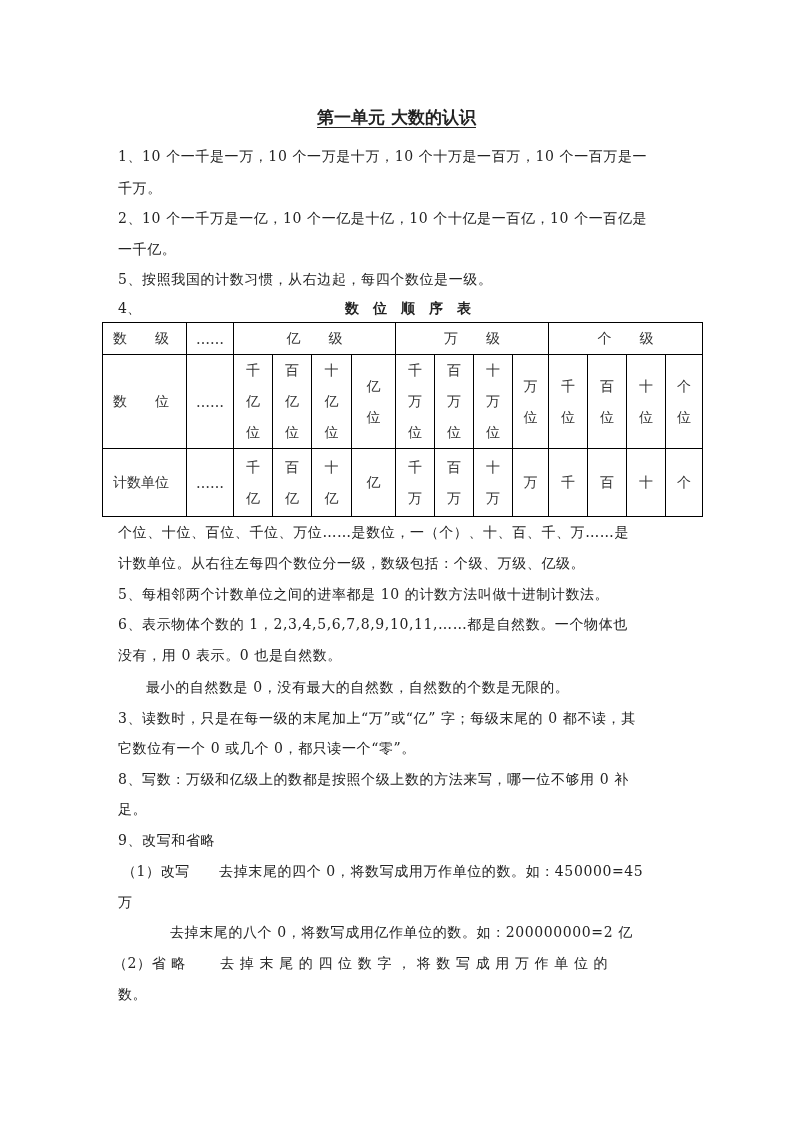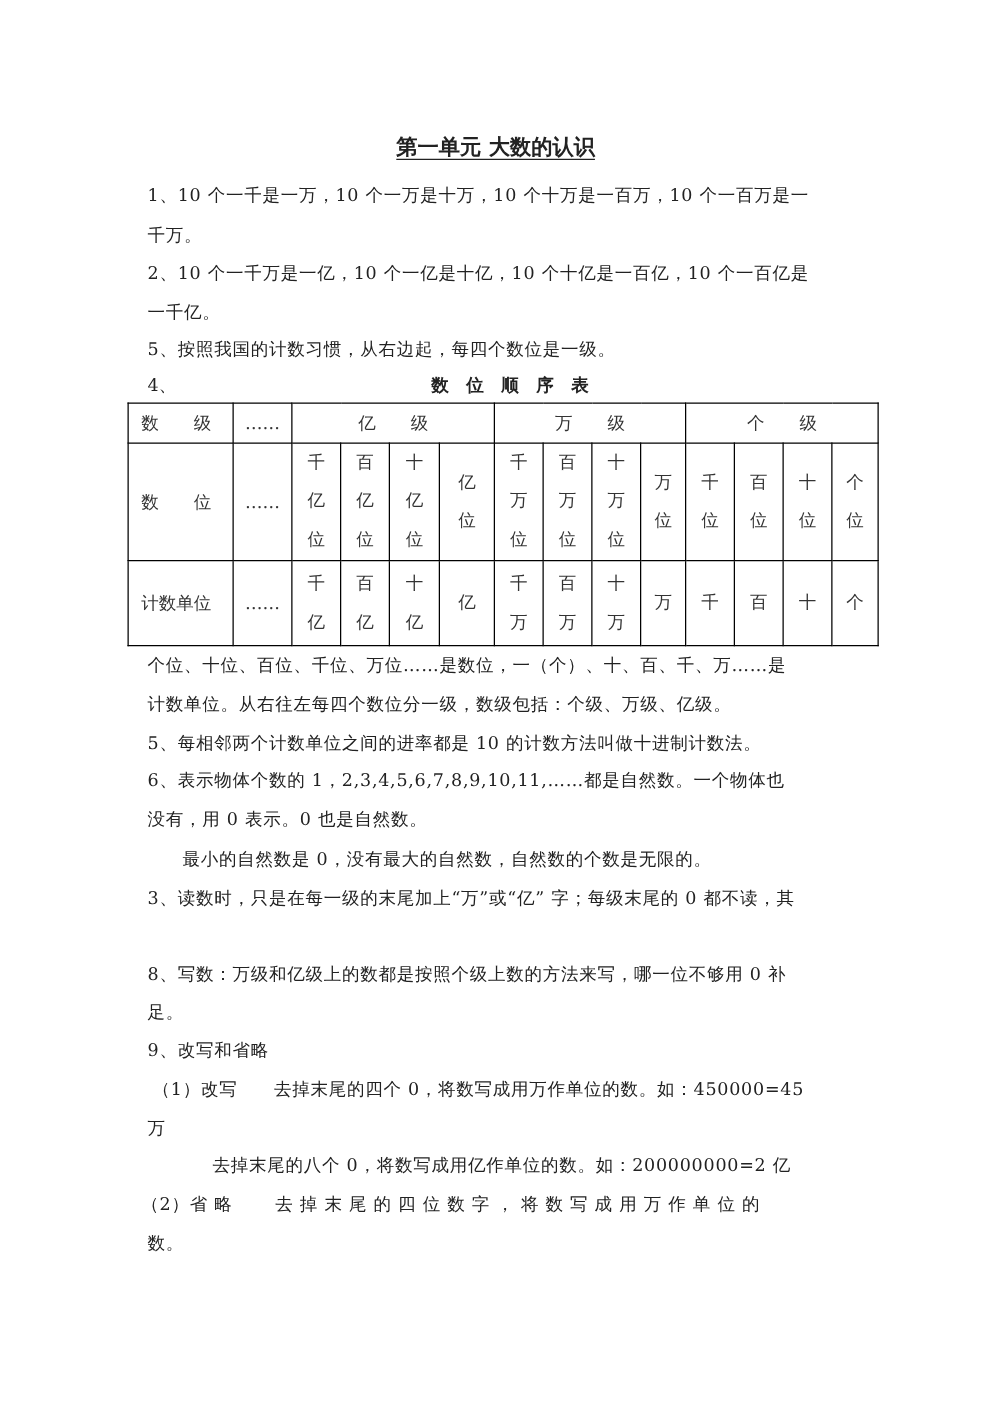--- a/index.html
+++ b/index.html
@@ -152,20 +152,21 @@
   </tbody>
     </table>
 
   <div class="line" style="top:524px">个位、十位、百位、千位、万位……是数位，一（个）、十、百、千、万……是</div>
   <div class="line" style="top:555px">计数单位。从右往左每四个数位分一级，数级包括：个级、万级、亿级。</div>
   <div class="line" style="top:586px">5、每相邻两个计数单位之间的进率都是 10 的计数方法叫做十进制计数法。</div>
   <div class="line" style="top:616px">6、表示物体个数的 1，2,3,4,5,6,7,8,9,10,11,……都是自然数。一个物体也</div>
   <div class="line" style="top:647px">没有，用 0 表示。0 也是自然数。</div>
   <div class="line" style="top:679px;left:146px">最小的自然数是 0，没有最大的自然数，自然数的个数是无限的。</div>
   <div class="line" style="top:710px">3、读数时，只是在每一级的末尾加上“万”或“亿” 字；每级末尾的 0 都不读，其</div>
+  <div class="line" style="top:740px">它数位有一个 0 或几个 0，都只读一个“零”。</div>
   <div class="line" style="top:771px">8、写数：万级和亿级上的数都是按照个级上数的方法来写，哪一位不够用 0 补</div>
   <div class="line" style="top:801px">足。</div>
   <div class="line" style="top:832px">9、改写和省略</div>
   <div class="line" style="top:863px;left:122px">（1）改写　　去掉末尾的四个 0，将数写成用万作单位的数。如：450000=45</div>
   <div class="line" style="top:894px">万</div>
   <div class="line" style="top:924px;left:170px">去掉末尾的八个 0，将数写成用亿作单位的数。如：200000000=2 亿</div>
   <div class="line" style="top:955px;left:113px">（2）省 略　　 去 掉 末 尾 的 四 位 数 字 ， 将 数 写 成 用 万 作 单 位 的</div>
   <div class="line" style="top:986px">数。</div>
 </div>
 

